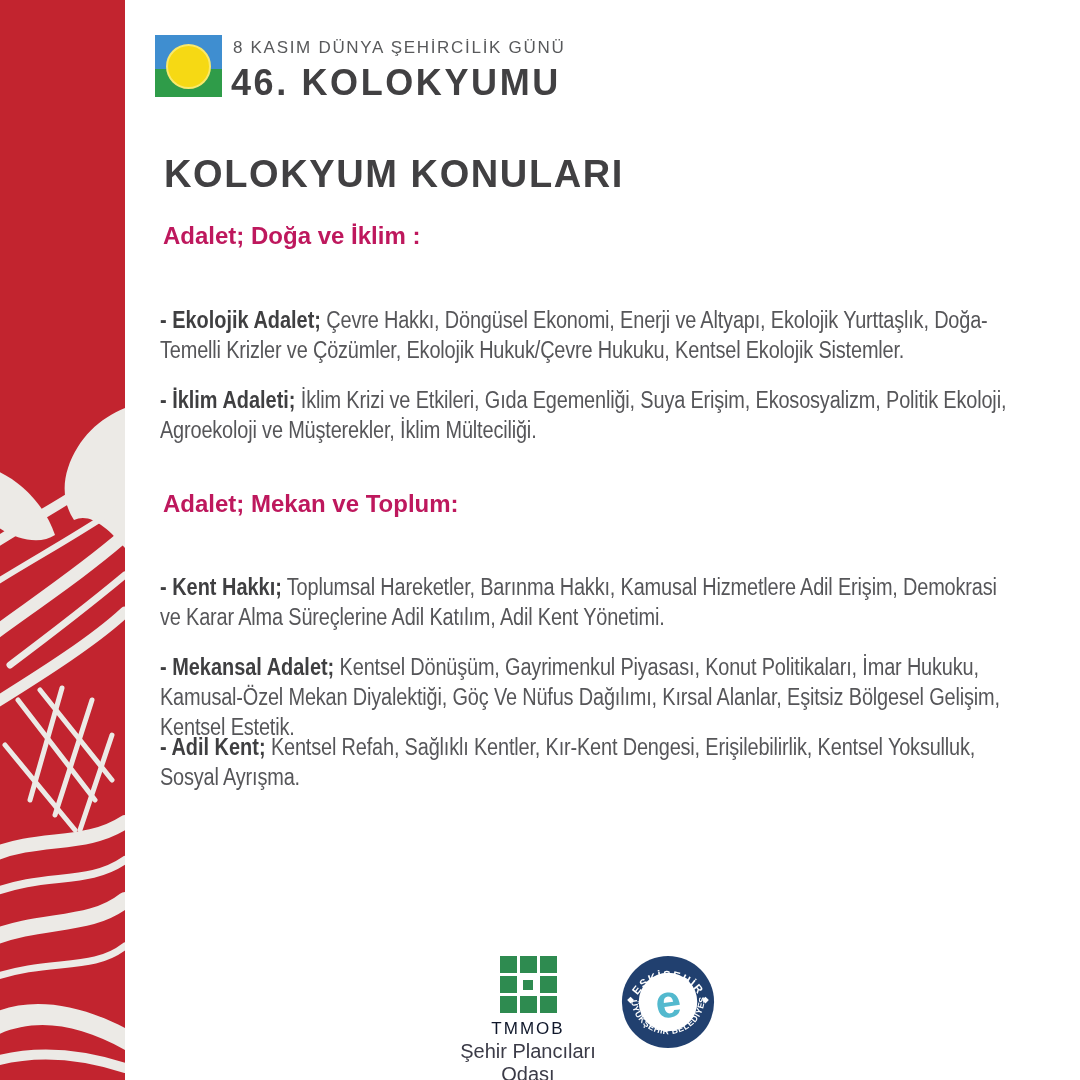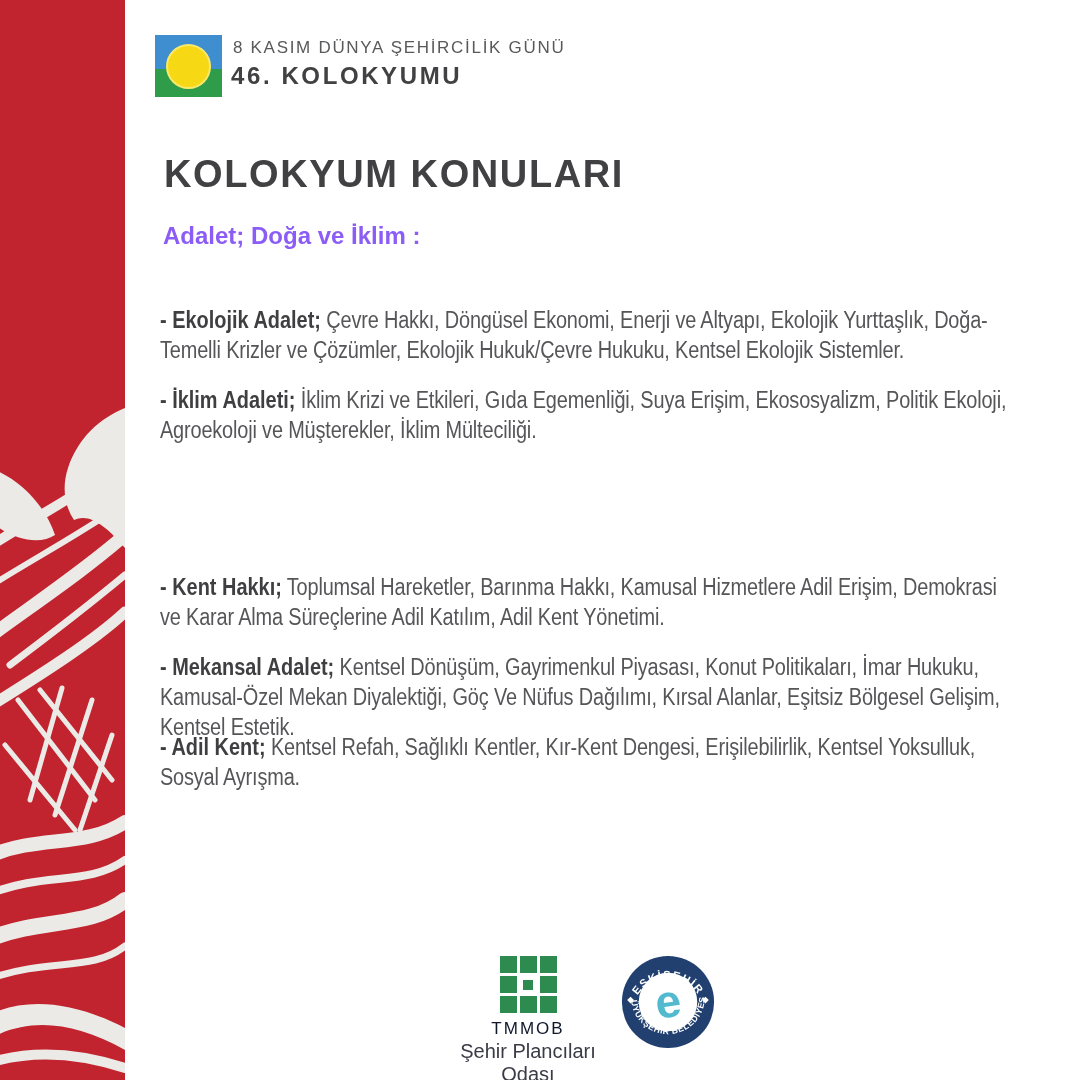--- a/index.html
+++ b/index.html
@@ -10,26 +10,26 @@
   
   .art-band{position:absolute;left:0;top:0;width:125px;height:1080px;}
   
   .hdr-logo{position:absolute;left:155px;top:35px;width:67px;height:62px;}
   .hdr-logo .half-blue{position:absolute;left:0;top:0;width:100%;height:34px;background:#3F8ED0;}
   .hdr-logo .half-green{position:absolute;left:0;top:34px;width:100%;height:28px;background:#2F9C49;}
   .hdr-logo .sun{position:absolute;left:11px;top:9px;width:45px;height:45px;border-radius:50%;
     background:#F6D914;border:2px solid #F9E96B;box-sizing:border-box;}
   .eyebrow{position:absolute;left:233px;top:38px;font-size:17px;letter-spacing:1.7px;
     color:#58595B;font-weight:500;}
-  .hdr-title{position:absolute;left:231px;top:62px;font-size:24px;font-weight:bold;
+  .hdr-title{position:absolute;left:231px;top:62px;font-size:36px;font-weight:bold;
     letter-spacing:2.6px;color:#414042;}
   
   .page-title{position:absolute;left:164px;top:153px;font-size:38px;font-weight:bold;
     letter-spacing:1.6px;color:#414042;}
-  .sec-heading{position:absolute;left:163px;font-size:24px;font-weight:bold;color:#8b5cf6;}
+  .sec-heading{position:absolute;left:163px;font-size:24px;font-weight:bold;color:#be185d;}
   .sec1-heading{top:222px;}
   .sec2-heading{top:490px;}
   .item{position:absolute;left:160px;width:1004px;transform:scaleX(0.848);transform-origin:0 0;
     font-size:23.5px;line-height:30px;color:#565659;letter-spacing:-0.2px;}
   .item b{color:#3F3F41;letter-spacing:0;}
   .item-1{top:281px;}
   .item-2{top:361px;}
   .item-3{top:548px;}
   .item-4{top:628px;}
   .item-5{top:708px;}
@@ -87,20 +87,21 @@
   <div class="hdr-title">46. KOLOKYUMU</div>
 
   <div class="page-title">KOLOKYUM KONULARI</div>
 
   <div class="sec-heading sec1-heading">Adalet; Doğa ve İklim :</div>
 
   <p class="item item-1"><b>- Ekolojik Adalet;</b><span> Çevre Hakkı, Döngüsel Ekonomi, Enerji ve Altyapı, Ekolojik Yurttaşlık, Doğa-Temelli Krizler ve Çözümler, Ekolojik Hukuk/Çevre Hukuku, Kentsel Ekolojik Sistemler.</span></p>
 
   <p class="item item-2"><b>- İklim Adaleti;</b><span> İklim Krizi ve Etkileri, Gıda Egemenliği, Suya Erişim, Ekososyalizm, Politik Ekoloji, Agroekoloji ve Müşterekler,  İklim Mülteciliği.</span></p>
 
+  <div class="sec-heading sec2-heading">Adalet; Mekan ve Toplum:</div>
 
   <p class="item item-3"><b>- Kent Hakkı;</b><span> Toplumsal Hareketler, Barınma Hakkı, Kamusal Hizmetlere Adil  Erişim, Demokrasi ve Karar Alma Süreçlerine Adil Katılım,  Adil Kent Yönetimi.</span></p>
 
   <p class="item item-4"><b>- Mekansal Adalet;</b><span> Kentsel Dönüşüm, Gayrimenkul Piyasası, Konut Politikaları, İmar Hukuku, Kamusal-Özel Mekan Diyalektiği, Göç Ve Nüfus Dağılımı, Kırsal Alanlar, Eşitsiz Bölgesel Gelişim, Kentsel Estetik.</span></p>
 
   <p class="item item-5"><b>- Adil Kent;</b><span> Kentsel Refah, Sağlıklı Kentler, Kır-Kent Dengesi, Erişilebilirlik, Kentsel Yoksulluk, Sosyal Ayrışma.</span></p>
 
   <div class="tmmob">
     <div class="tmmob-grid">
       <div class="cell"></div>

